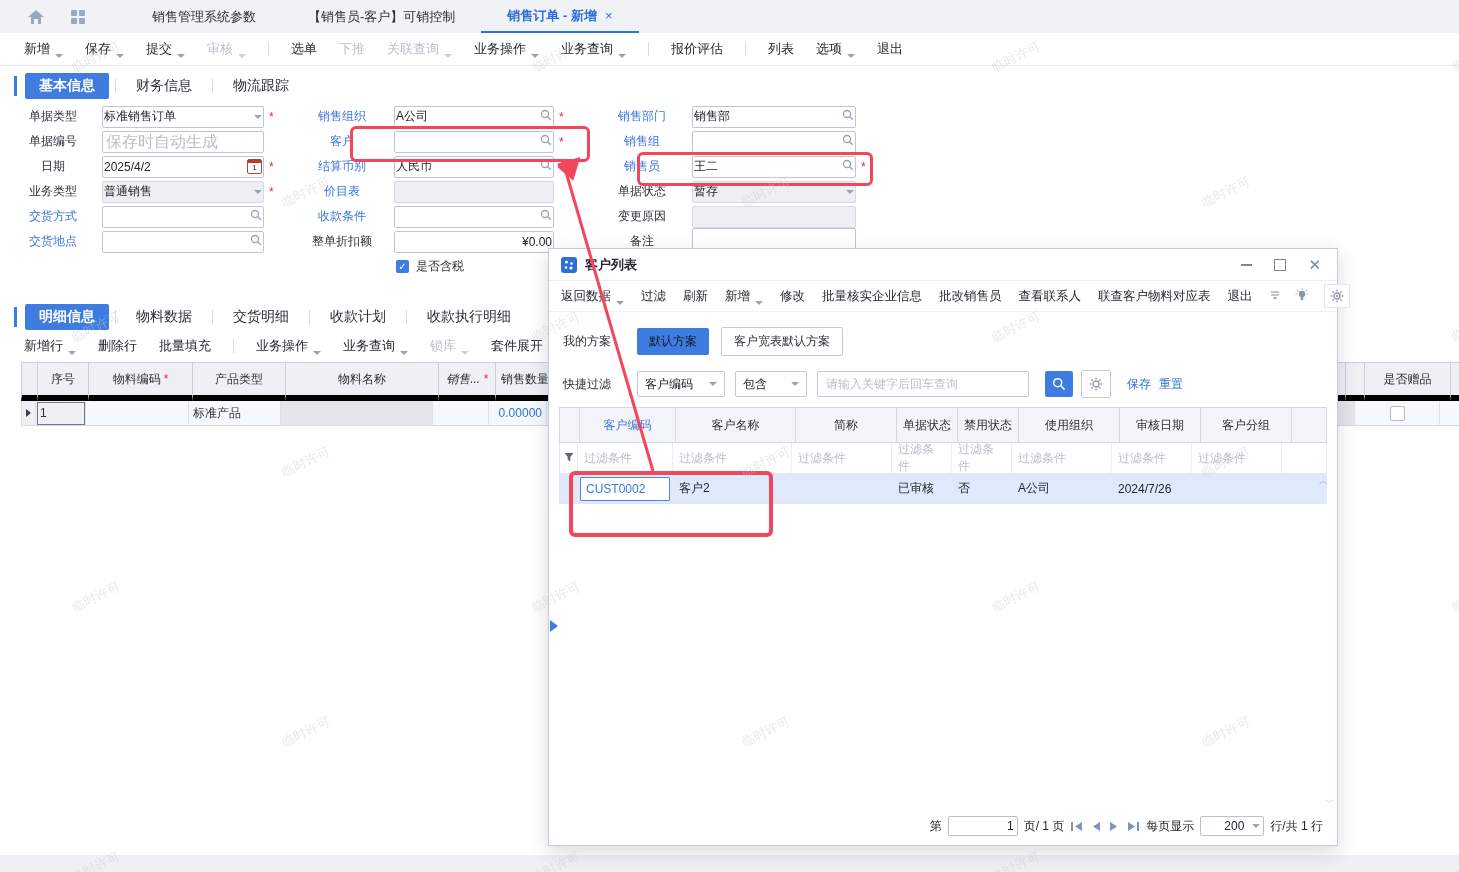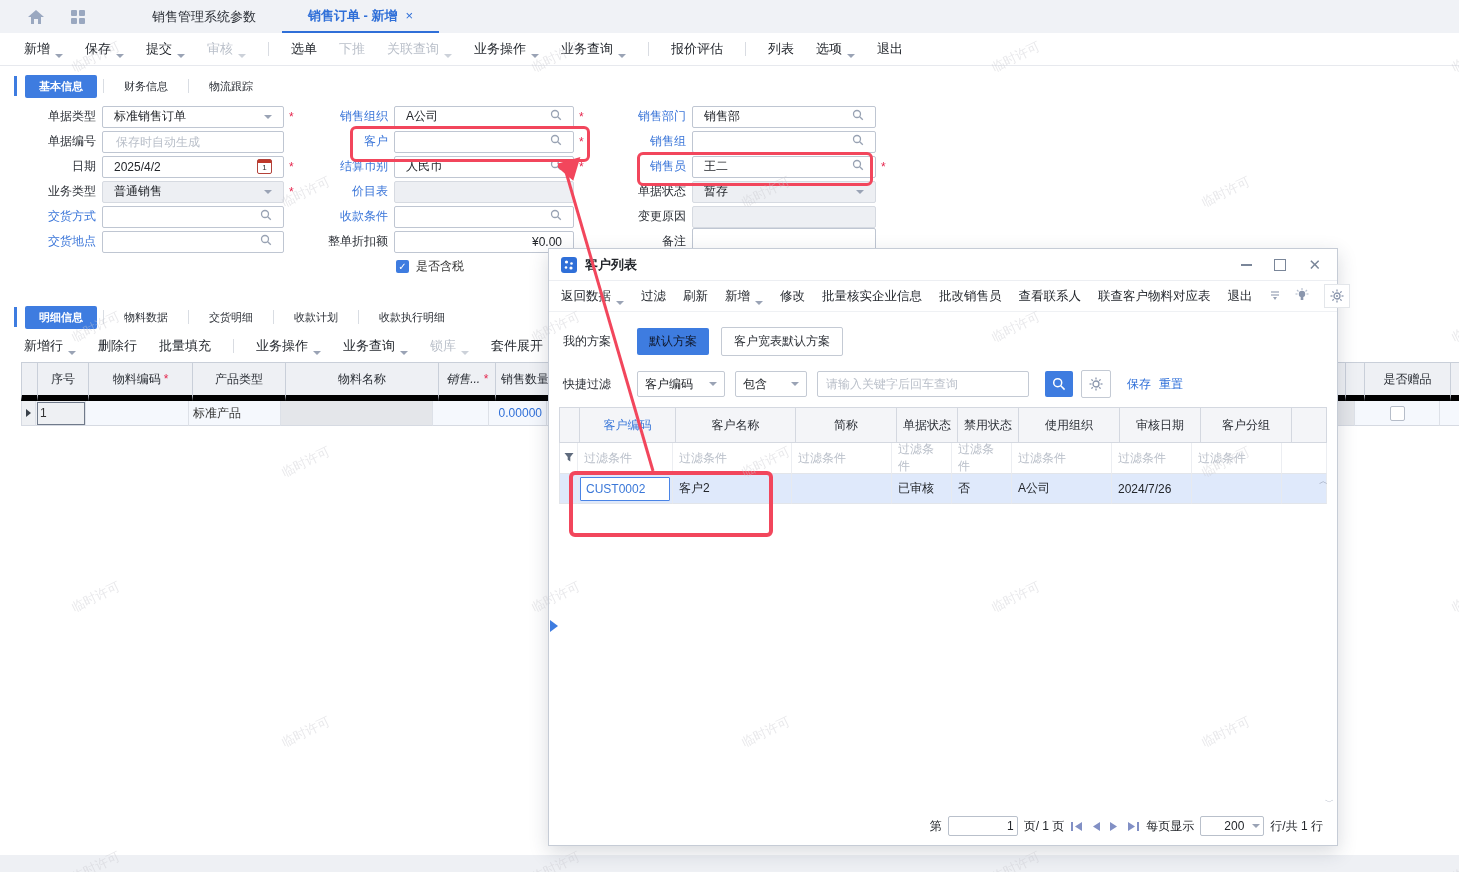--- a/index.html
+++ b/index.html
@@ -21,36 +21,36 @@
   .titem.disabled{color:#b9bfc9;cursor:default;}
   .vsep{width:1px;height:14px;background:#d9dce2;margin-right:22px;}
   .cv{display:inline-block;width:0;height:0;border-left:4px solid transparent;border-right:4px solid transparent;
       border-top:4px solid #9aa3b5;margin-left:5px;}
   .titem.disabled .cv{border-top-color:#ccd1d9;}
   
   .white-main{position:absolute;left:0;top:66px;width:1459px;height:789px;background:#fff;}
   
   .form-tabs{position:absolute;left:14px;top:74px;display:flex;align-items:center;height:24px;}
   .accent{width:3px;height:20px;background:#3e7ce0;margin-right:8px;}
-  .ftab{padding:4px 14px;font-size:11px;color:#2b2f36;display:flex;align-items:center;}
+  .ftab{padding:4px 14px;font-size:14px;color:#2b2f36;display:flex;align-items:center;}
   .ftab.active{background:#3e7ce0;color:#fff;border-radius:2px;font-weight:bold;}
   .ftab-sep{width:1px;height:14px;background:#d9dde3;margin:0 6px;}
   
   .fcol{position:absolute;top:104px;}
   #fcol1{left:10px;} #fcol2{left:296px;} #fcol3{left:598px;}
   .frow{display:flex;align-items:center;height:25px;}
-  .flabel{text-align:right;padding-right:6px;color:#2b2f36;white-space:nowrap;}
+  .flabel{text-align:center;padding-right:6px;color:#2b2f36;white-space:nowrap;}
   #fcol1 .flabel{width:86px;} #fcol2 .flabel{width:92px;} #fcol3 .flabel{width:88px;}
   .flabel.blue{color:#3b76d9;}
   .fbox{position:relative;height:20px;border:1px solid #bfc6d2;border-radius:2px;background:#fff;
-        display:flex;align-items:center;padding:0 11px;font-size:12px;color:#23262b;box-sizing:content-box;}
+        display:flex;align-items:center;padding:0 1px;font-size:12px;color:#23262b;box-sizing:content-box;}
   #fcol1 .fbox{width:158px;} #fcol2 .fbox{width:156px;} #fcol3 .fbox{width:160px;}
   .fbox .grow{flex:1;overflow:hidden;white-space:nowrap;}
   .fbox.gray{background:#edeff3;border-color:#d6dae1;}
-  .fbox input{border:none;outline:none;width:100%;font-size:12px;font-family:inherit;background:transparent;color:#23262b;}
+  .fbox input{border:none;outline:none;width:100%;font-size:16px;font-family:inherit;background:transparent;color:#23262b;}
   .fbox input::placeholder{color:#b9bfc9;}
   .star{color:#e5274e;margin-left:5px;width:8px;}
   .mag{flex:0 0 auto;margin-left:4px;}
   .amount{flex:1;text-align:right;}
   .cal{width:13px;height:13px;border:1px solid #b3423a;border-radius:2px;position:relative;background:#fff;
        font-size:8px;line-height:15px;text-align:center;color:#333;flex:0 0 auto;}
   .cal:before{content:"";position:absolute;left:0;top:0;width:100%;height:3px;background:#c0392b;}
   .tax-row{position:absolute;left:396px;top:258px;display:flex;align-items:center;gap:7px;font-size:12px;}
   .cb{width:13px;height:13px;border-radius:2px;display:flex;align-items:center;justify-content:center;}
   .cb.checked{background:#3e7ce0;color:#fff;font-size:10px;}
@@ -160,20 +160,23 @@
       <span class="grid-wrap">
           <span class="gsq"></span>
           <span class="gsq"></span>
           <span class="gsq"></span>
           <span class="gsq"></span>
         </span>
     </span>
     <div class="top-tab" style="margin-left:40px;">
       <span>销售管理系统参数</span>
     </div>
+    <div class="top-tab">
+      <span>【销售员-客户】可销控制</span>
+    </div>
     <div class="top-tab active">
       <span>销售订单 - 新增</span>
       <span class="closex">×</span>
     </div>
   </div>
 
   <div class="mtoolbar">
     <span class="titem">
         <span>新增</span>
         <span class="cv"></span>

